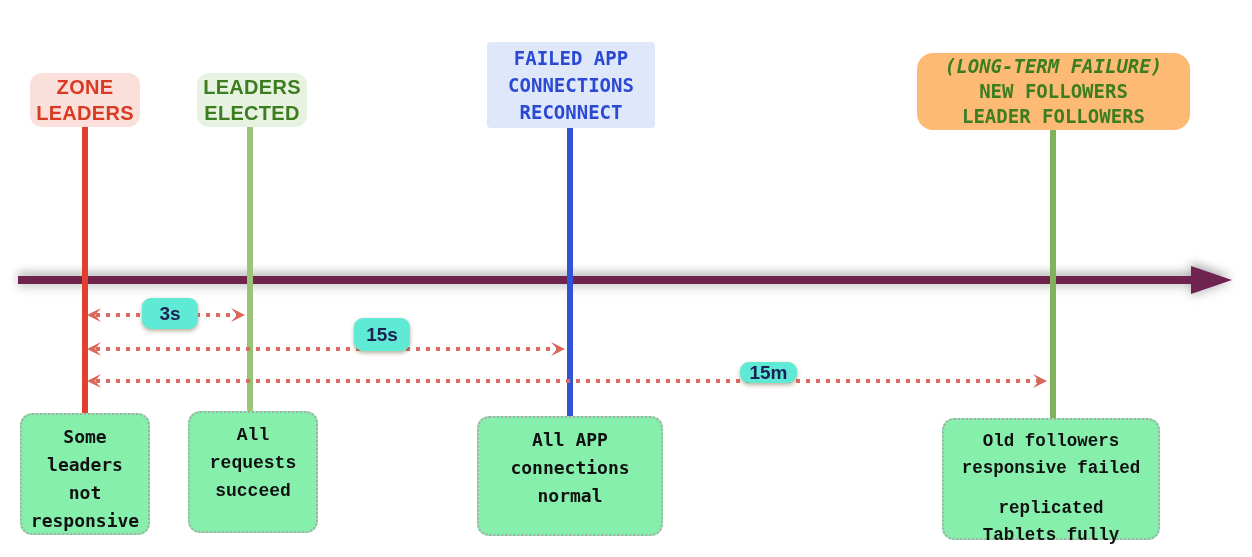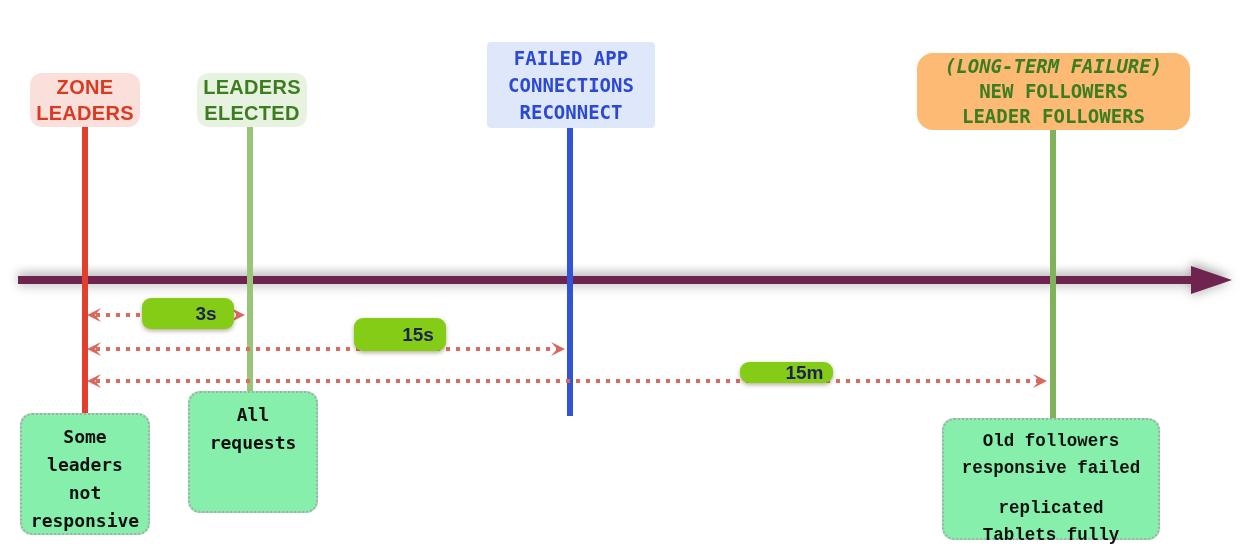--- a/index.html
+++ b/index.html
@@ -36,34 +36,34 @@
   .dots{position:absolute;height:4px;
     background:repeating-linear-gradient(90deg,#dd6a5e 0 4px,transparent 4px 10px);}
   #dots0{left:96px;top:313px;width:144px;}
   #dots1{left:96px;top:347px;width:462px;}
   #dots2{left:96px;top:379px;width:946px;}
   .chev{position:absolute;width:16px;height:16px;}
   .chev svg{display:block;}
   #chevL0{left:86px;top:307px;} #chevR0{left:230px;top:307px;}
   #chevL1{left:86px;top:341px;} #chevR1{left:550px;top:341px;}
   #chevL2{left:86px;top:373px;} #chevR2{left:1032px;top:373px;}
-  .duration-label{position:absolute;background:#84cc16;border-radius:9px;color:#1d2256;
+  .duration-label{position:absolute;background:#5eead4;border-radius:9px;color:#1d2256;
     font-weight:bold;font-size:19px;display:flex;align-items:center;justify-content:center;
-    box-shadow:0 2px 4px rgba(90,80,30,.45);padding-left:36px;}
+    box-shadow:0 2px 4px rgba(90,80,30,.45);}
   #dur0{left:142px;top:298px;width:56px;height:31px;}
   #dur1{left:354px;top:318px;width:56px;height:33px;}
   #dur2{left:740px;top:362px;width:57px;height:21px;}
   
   .note-box{position:absolute;background:#86efac;border:2px dotted #a9a9a9;border-radius:12px;
     font-family:"DejaVu Sans Mono",monospace;font-weight:bold;color:#111111;
     text-align:center;padding-top:8px;box-sizing:border-box;}
   .note-line{line-height:28px;font-size:18px;}
   .note-line:empty{height:13px;}
   #note0{left:20px; top:413px;width:130px;height:122px;}
-  #note1{left:188px;top:391px;width:130px;height:122px;}
+  #note1{left:188px;top:411px;width:130px;height:122px;font-family:Liberation Mono, monospace;}
   #note2{left:477px;top:416px;width:186px;height:120px;}
   #note3{left:942px;top:418px;width:218px;height:122px;font-family:Liberation Mono, monospace;}
   #note3 .note-line{line-height:27px;font-size:17.5px;}
 </style>
 </head>
 <body>
 
 <div class="canvas">
 
   <div class="timeline-wrap">
@@ -137,20 +137,26 @@
 
   <div class="note-box" id="note0">
     <div class="note-line">Some</div>
     <div class="note-line">leaders</div>
     <div class="note-line">not</div>
     <div class="note-line">responsive</div>
   </div>
   <div class="note-box" id="note1">
     <div class="note-line">All</div>
     <div class="note-line">requests</div>
+    <div class="note-line">succeed</div>
+  </div>
+  <div class="note-box" id="note2">
+    <div class="note-line">All APP</div>
+    <div class="note-line">connections</div>
+    <div class="note-line">normal</div>
   </div>
   <div class="note-box" id="note3">
     <div class="note-line">Old followers</div>
     <div class="note-line">responsive failed</div>
     <div class="note-line"></div>
     <div class="note-line">replicated</div>
     <div class="note-line">Tablets fully</div>
   </div>
 
 </div>

